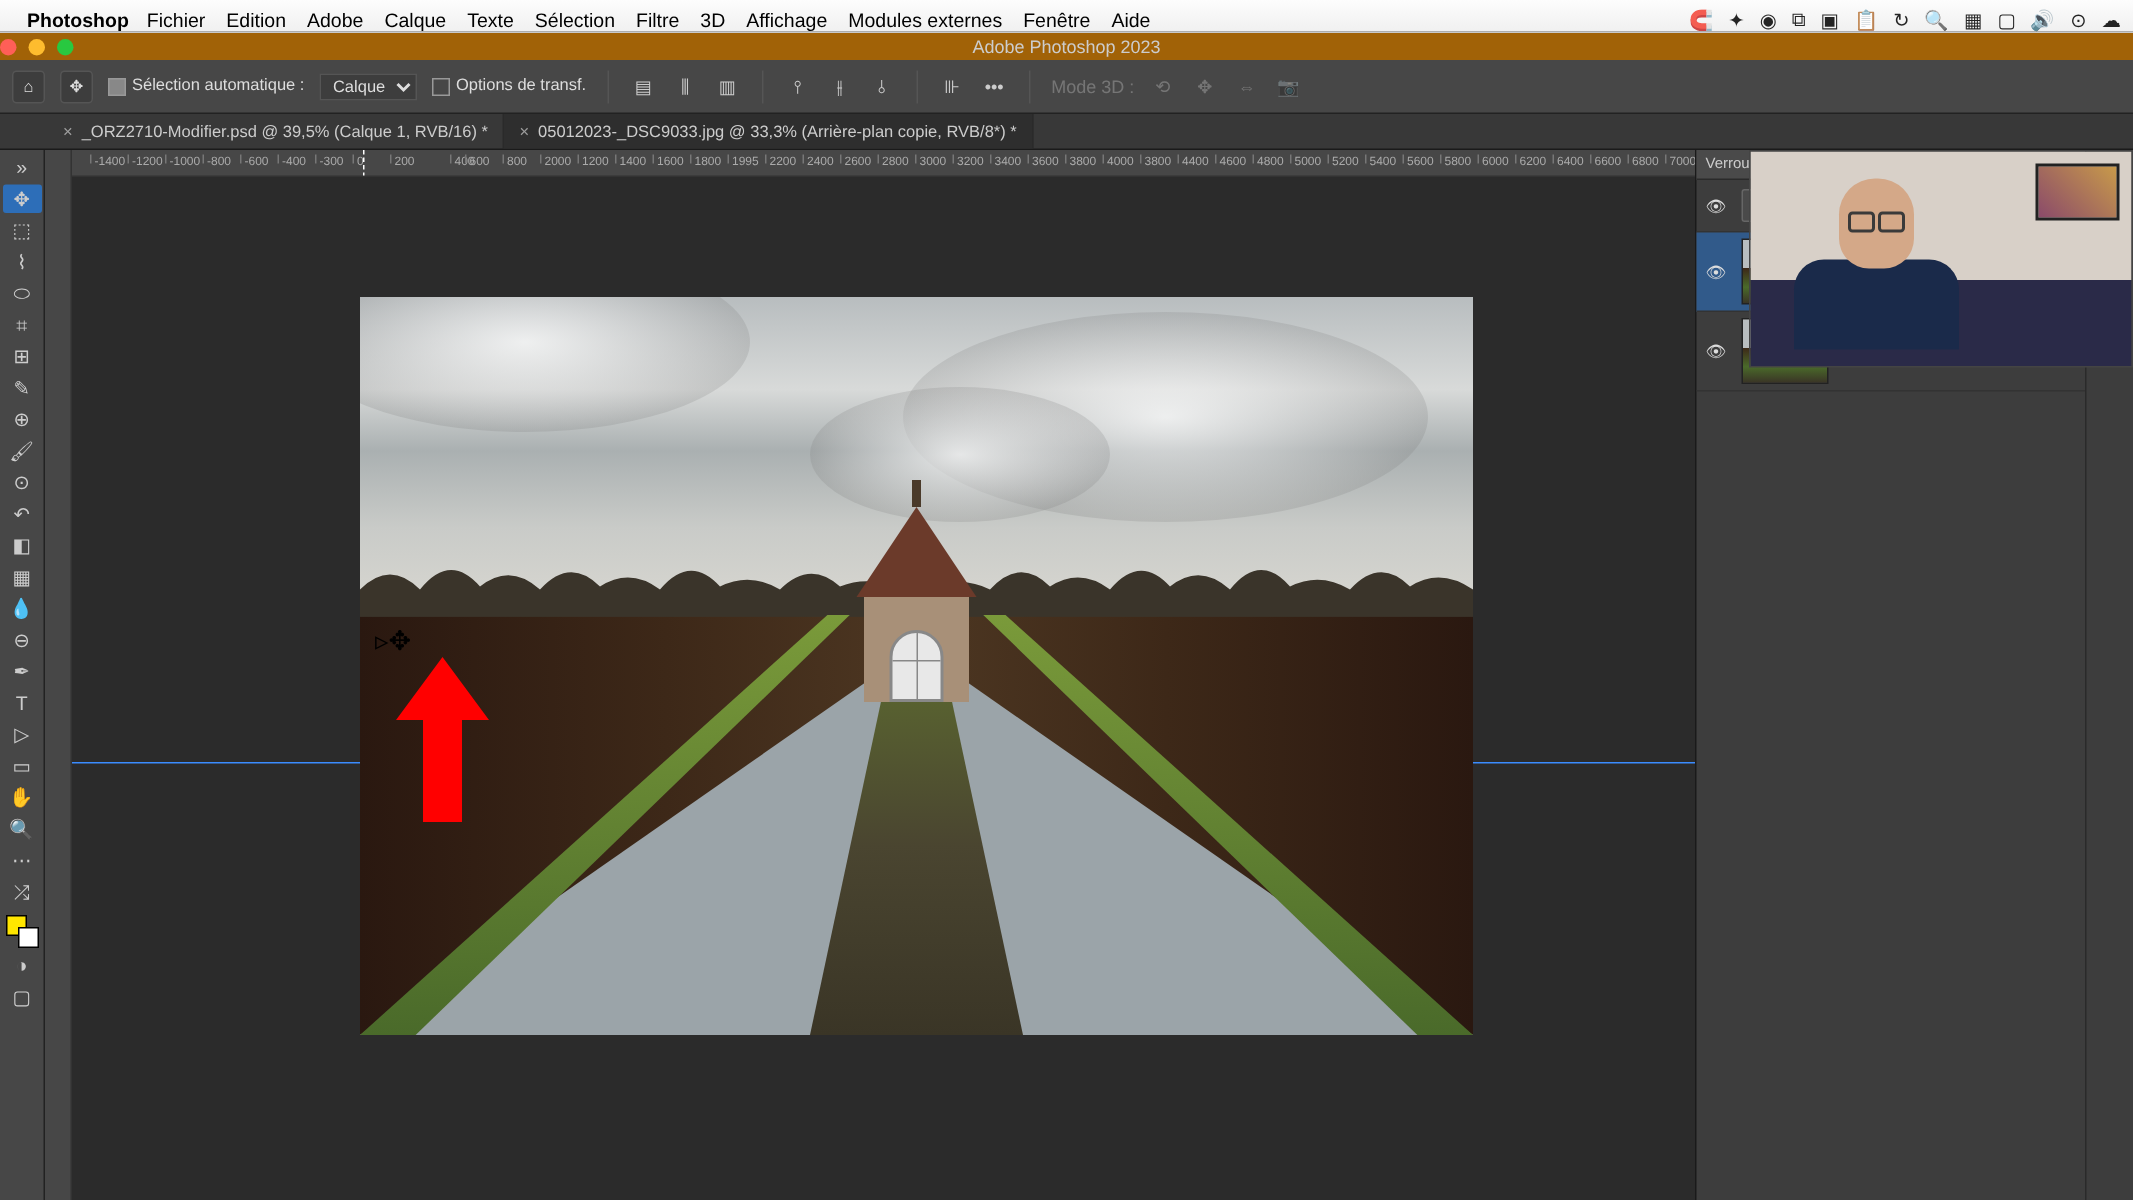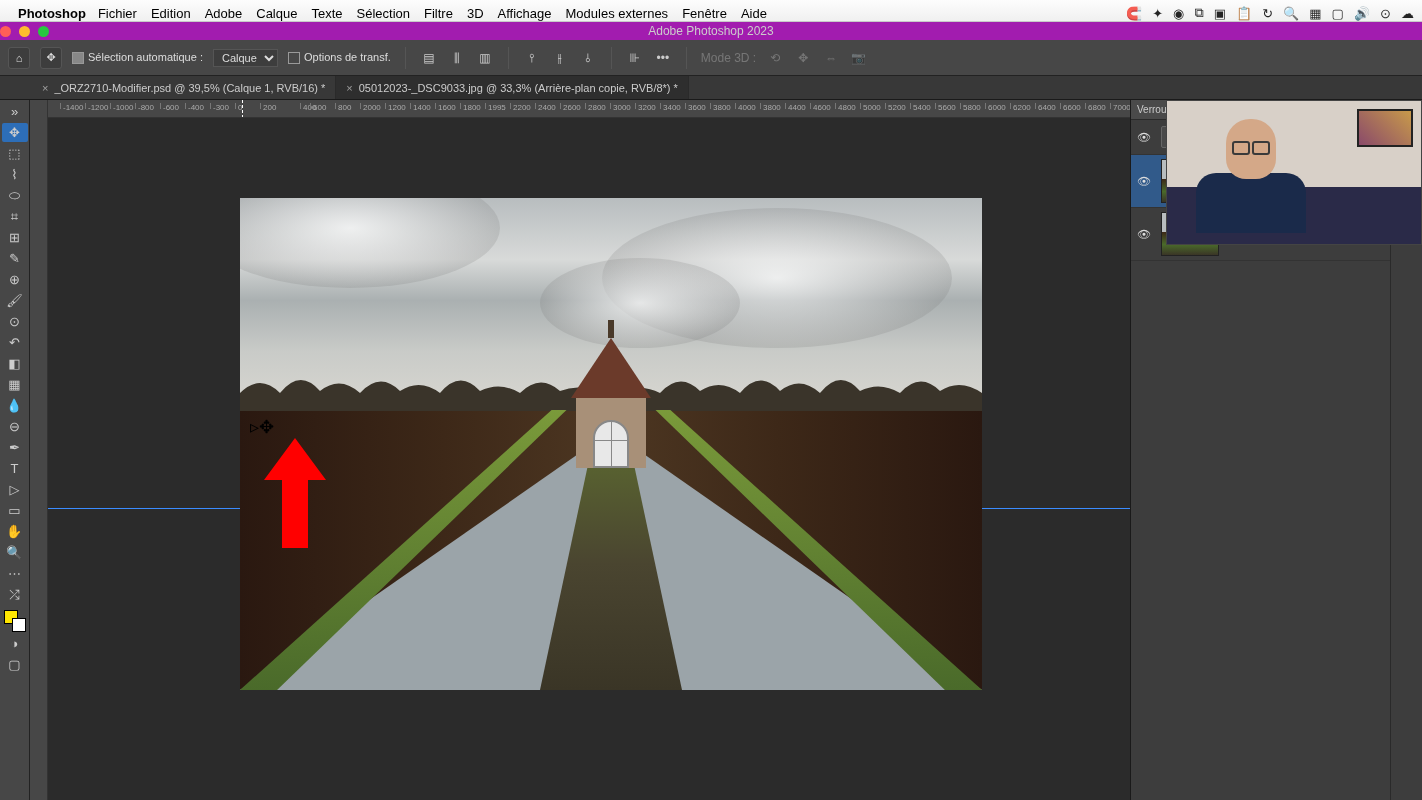--- a/index.html
+++ b/index.html
@@ -3,21 +3,21 @@
 <meta charset="utf-8">
 <style>
 *{margin:0;padding:0;box-sizing:border-box;font-family:-apple-system,BlinkMacSystemFont,"Segoe UI",sans-serif}
 html,body{width:1422px;height:800px;overflow:hidden;background:#323232}
 .mac-menubar{height:22px;background:linear-gradient(#fdfdfd,#f0f0f0);display:flex;align-items:flex-end;padding:0 8px;font-size:13px;color:#000;border-bottom:1px solid #c9c9c9}
 .mac-menubar .apple{font-size:14px;margin-right:10px}
 .mac-menubar .app-name{font-weight:600;margin-right:12px}
 .mac-menubar .menu-item{margin-right:14px;cursor:default}
 .mac-menubar .spacer{flex:1}
 .mac-menubar .tray-icon{margin-left:10px;font-size:13px;opacity:.85}
-.window-chrome{height:18px;background:#a21caf;display:flex;align-items:center;padding:0 0;position:relative}
+.window-chrome{height:18px;background:#a16207;display:flex;align-items:center;padding:0 0;position:relative}
 .traffic-lights{display:flex;gap:8px}
 .traffic-lights span{width:11px;height:11px;border-radius:50%}
 .tl-close{background:#ff5f57}
 .tl-min{background:#febc2e}
 .tl-max{background:#28c840}
 .window-title{position:absolute;left:0;right:0;text-align:center;font-size:12px;color:#ccc}
 .options-bar{height:36px;background:#474747;display:flex;align-items:center;padding:0 8px;gap:10px;border-bottom:1px solid #222;color:#ddd;font-size:11px}
 .options-bar .home-btn,.options-bar .tool-ind{width:22px;height:22px;display:flex;align-items:center;justify-content:center;background:#3d3d3d;border:1px solid #555;border-radius:3px}
 .options-bar .chk{width:12px;height:12px;border:1px solid #999;display:inline-block;margin-right:4px;vertical-align:middle}
 .options-bar .chk.on{background:#888}

